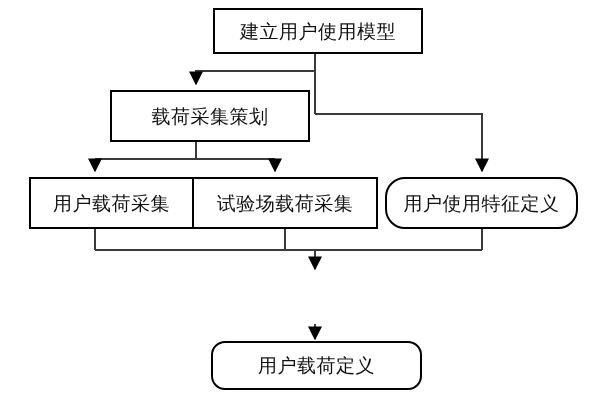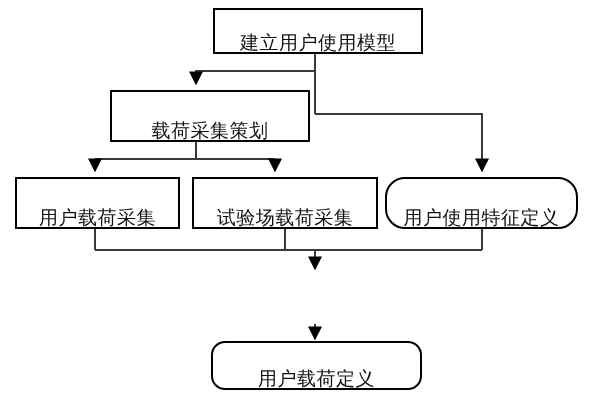--- a/index.html
+++ b/index.html
@@ -23,36 +23,36 @@
     top: 0;
     width: 600px;
     height: 400px;
   }
   .node {
     position: absolute;
     box-sizing: border-box;
     background: #ffffff;
     border: 2px solid #000000;
     display: flex;
-    align-items: flex-end;
+    align-items: center;
     justify-content: center;
     z-index: 2;
   }
   .node-label {
     font-size: 19px;
     line-height: 1;
     color: #111111;
     letter-spacing: 0.5px;
     white-space: nowrap;
     font-family: "Liberation Serif", "DejaVu Serif", serif;
   }
   
   #node-model          { left: 213px; top: 8px;   width: 210px; height: 46px; }
   #node-plan           { left: 110px; top: 90px;  width: 200px; height: 52px; }
-  #node-user-load      { left: 15px;  top: 177px; width: 165px; height: 52px; }
+  #node-user-load      { left: 29px;  top: 177px; width: 165px; height: 52px; }
   #node-proving-load   { left: 192px; top: 177px; width: 186px; height: 52px; }
   #node-usage-feature  { left: 385px; top: 177px; width: 193px; height: 52px; border-radius: 20px; }
   #node-extrapolation  { left: 221px; top: 275px; width: 191px; height: 49px; }
   #node-load-def       { left: 211px; top: 341px; width: 211px; height: 49px; border-radius: 14px; }
 </style>
 </head>
 <body>
 
 <div id="canvas">
 

